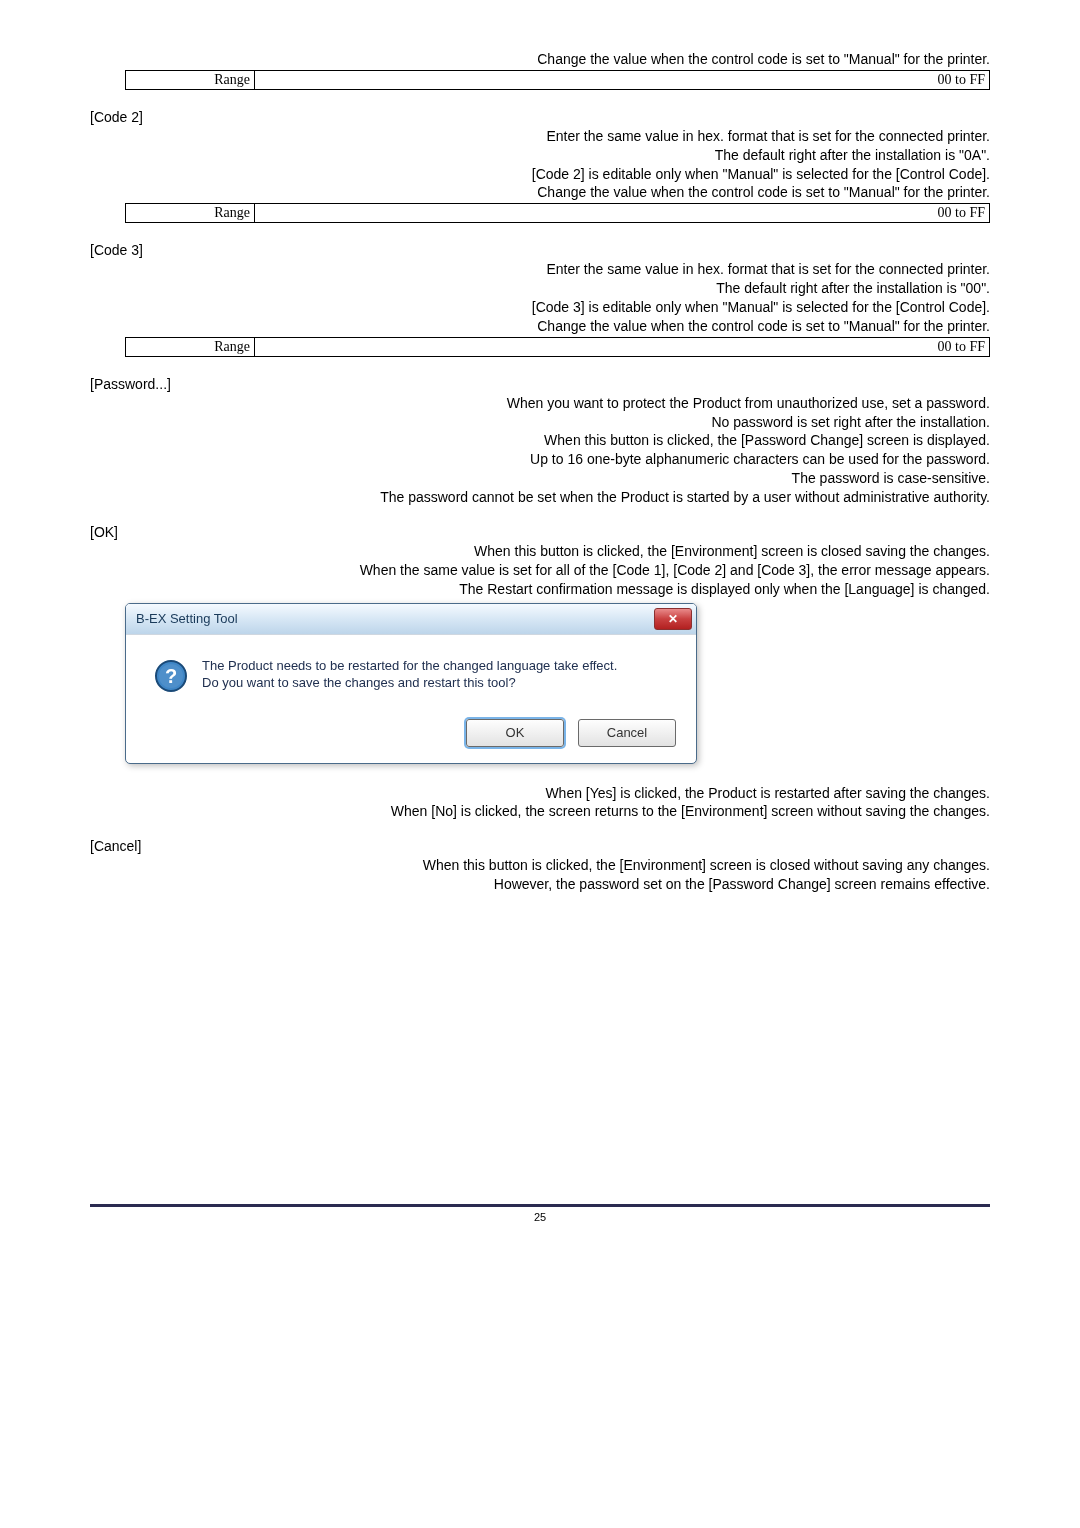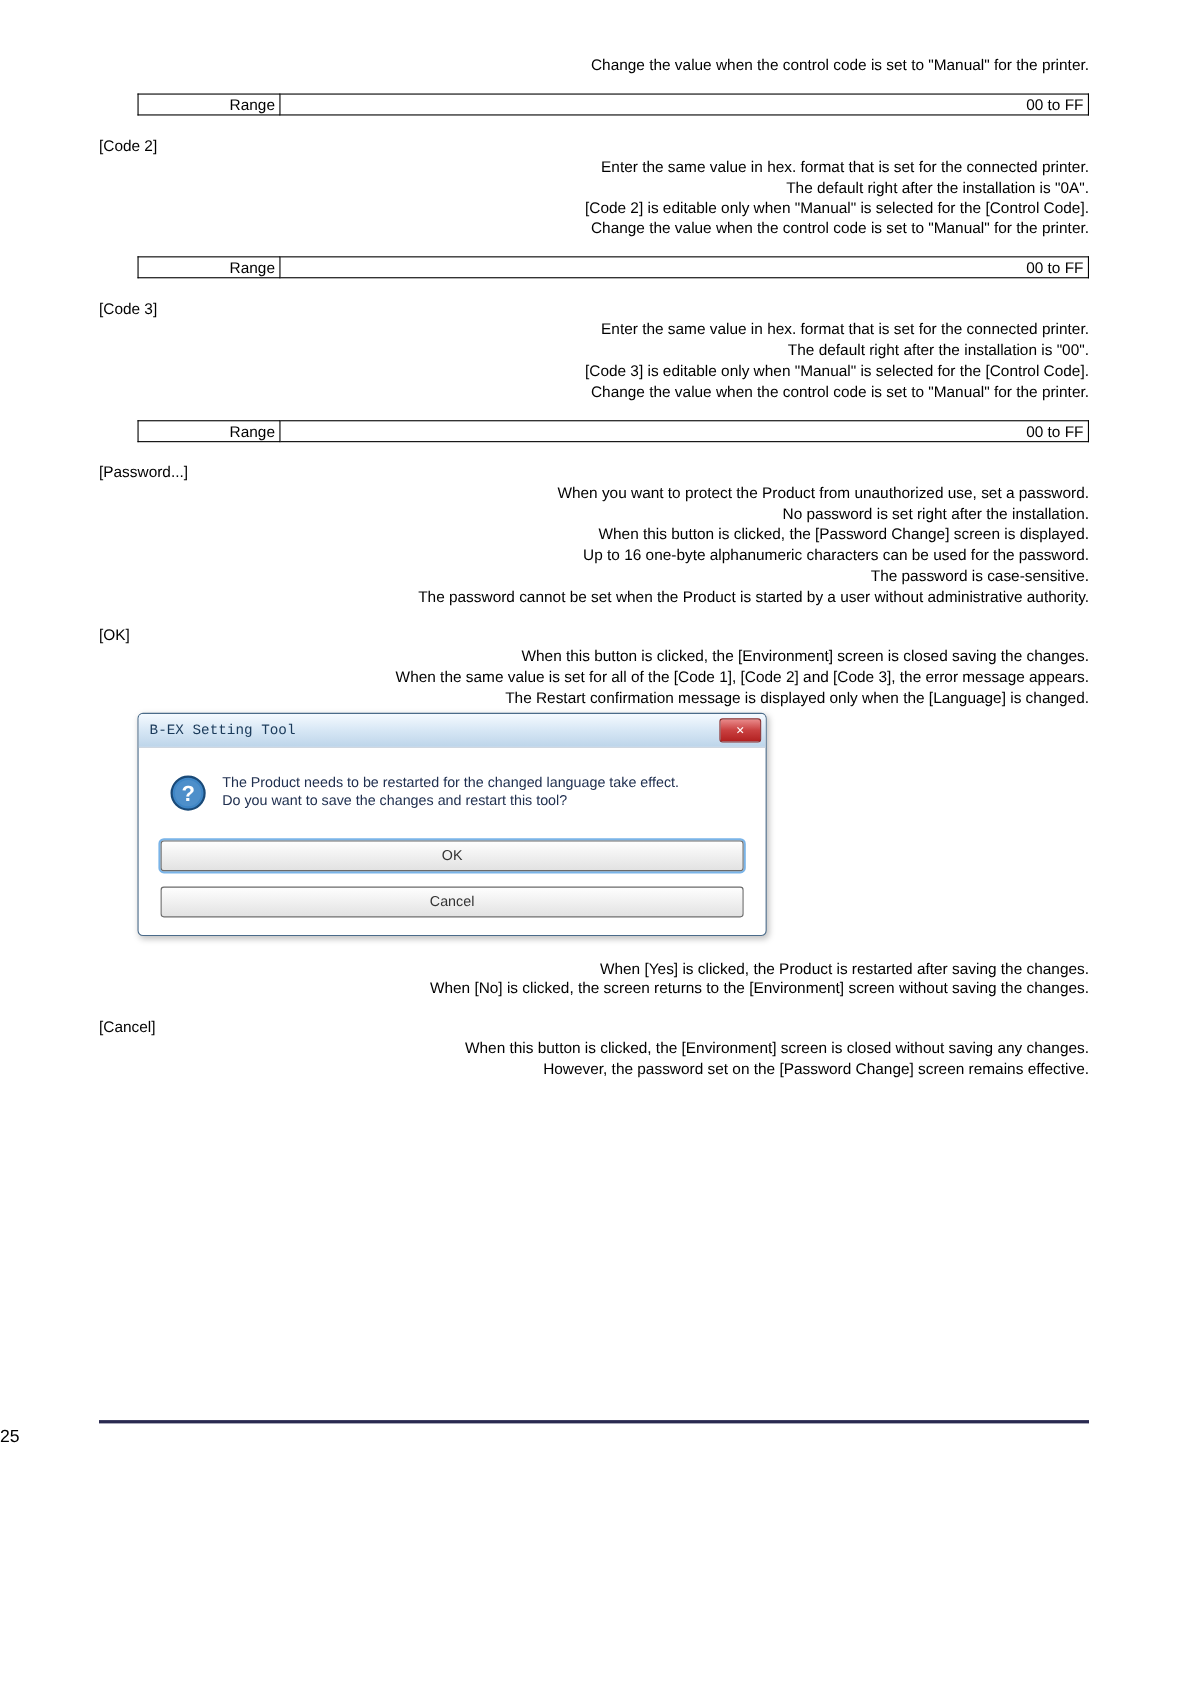--- a/index.html
+++ b/index.html
@@ -14,22 +14,23 @@
   .page {
     padding: 50px 90px 30px 90px;
   }
   .indent1 { margin-left: 35px; text-align: right; }
   p { margin: 0; line-height: 1.35; }
   .spacer { height: 16px; }
 
   table.range-table {
     width: 100%;
     border-collapse: collapse;
-    margin-top: 16px;
+    margin-top: 1px;
     margin-bottom: 2px;
+    font-family: Liberation Serif, serif;
   }
   table.range-table td {
     border: 1px solid #000;
     padding: 1px 4px;
     vertical-align: top;
   }
   table.range-table td.label { width: 120px; }
 
   
   .dialog {
@@ -41,21 +42,21 @@
     box-shadow: 2px 2px 6px rgba(0,0,0,0.25);
     overflow: hidden;
   }
   .dlg-titlebar {
     height: 30px;
     background: linear-gradient(#f5faff, #d7e7f5 50%, #bdd5ea);
     display: flex;
     align-items: center;
     justify-content: space-between;
     padding: 0 4px 0 10px;
-    font-family: Liberation Mono, monospace;
+    font-family: Liberation Sans, sans-serif;
     font-size: 13px;
     color: #1a3a5a;
   }
   .dlg-close {
     width: 36px;
     height: 20px;
     border: 1px solid #8a3030;
     border-radius: 3px;
     background: linear-gradient(#e98a8a, #c94040 50%, #b22020);
     color: #fff;
@@ -80,21 +81,20 @@
     height: 34px;
     margin-right: 14px;
     margin-top: 2px;
   }
   .dlg-msg p { line-height: 1.35; }
   .dlg-buttons {
     display: flex;
     justify-content: flex-end;
     gap: 14px;
     padding: 12px 20px 16px 20px;
-    flex-direction: column;
   }
   .dlg-btn {
     min-width: 96px;
     height: 26px;
     border: 1px solid #6a6a6a;
     border-radius: 3px;
     background: linear-gradient(#fefefe, #e2e2e2);
     font-family: "Segoe UI", Arial, sans-serif;
     font-size: 13px;
     display: flex;
@@ -105,22 +105,22 @@
   .dlg-btn.primary {
     box-shadow: 0 0 0 2px #7ab4e8;
   }
 
   .footer-rule {
     margin: 280px 90px 0 90px;
     border: none;
     border-top: 3px solid #2a2a50;
   }
   .page-number {
-    text-align: left;
-    font-size: 16px;
+    text-align: center;
+    font-size: 11px;
     margin: 4px 0 30px 0;
   }
 </style>
 </head>
 <body>
 
 <div class="page">
 
   <p class="indent1">Change the value when the control code is set to "Manual" for the printer.</p>
   <div class="indent1">

